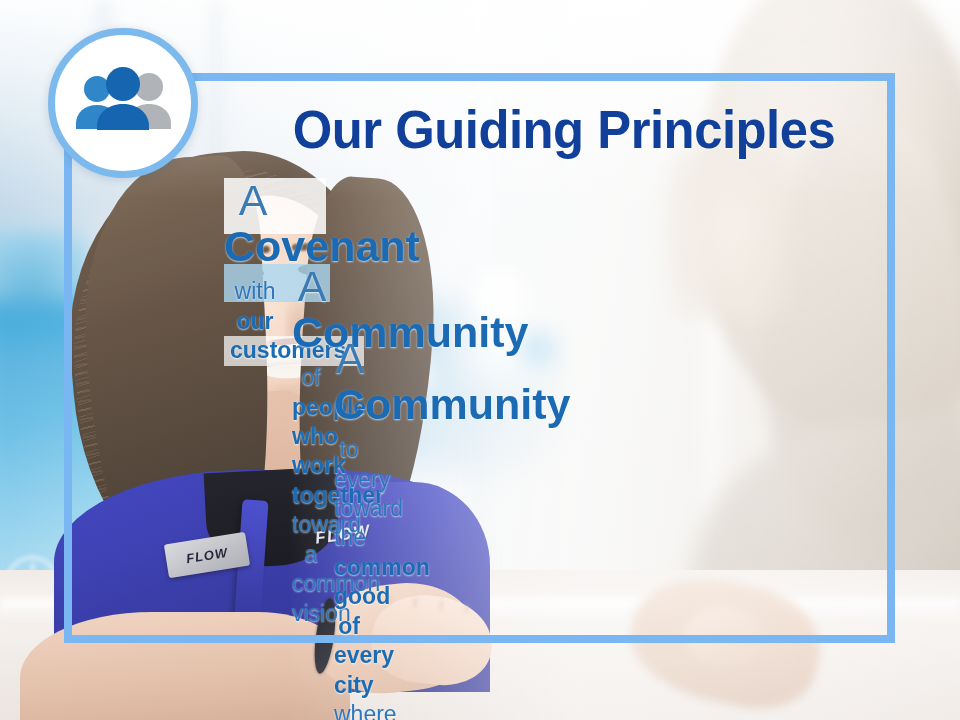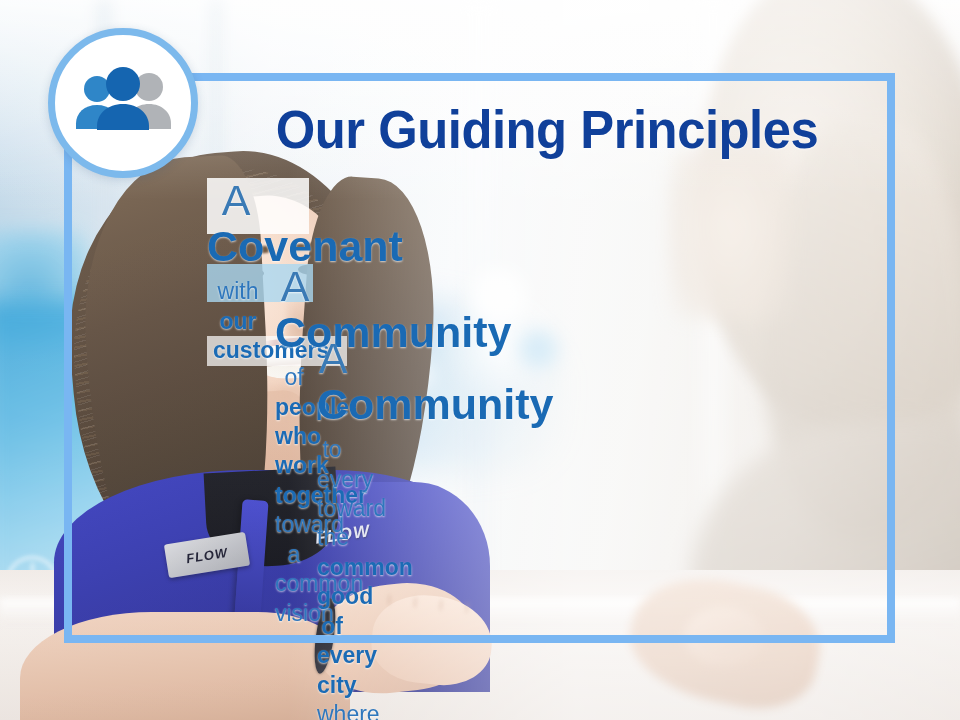--- a/index.html
+++ b/index.html
@@ -297,21 +297,21 @@
     background:#ffffff;
     border:7px solid #7cb9ec;
     box-sizing:border-box;
     box-shadow:0 2px 10px rgba(40,80,120,.18);
     display:flex;align-items:center;justify-content:center;
   }
   .badge-circle svg{display:block;}
 
   
   .content{
-    position:absolute;left:207px;top:78px;width:680px;height:560px;
+    position:absolute;left:224px;top:78px;width:680px;height:560px;
     text-align:center;
   }
   .title{
     font-family:"Liberation Sans", sans-serif;
     font-size:54px;
     font-weight:bold;
     color:#10409a;
     letter-spacing:-0.5px;
     line-height:1;
     margin:0;

